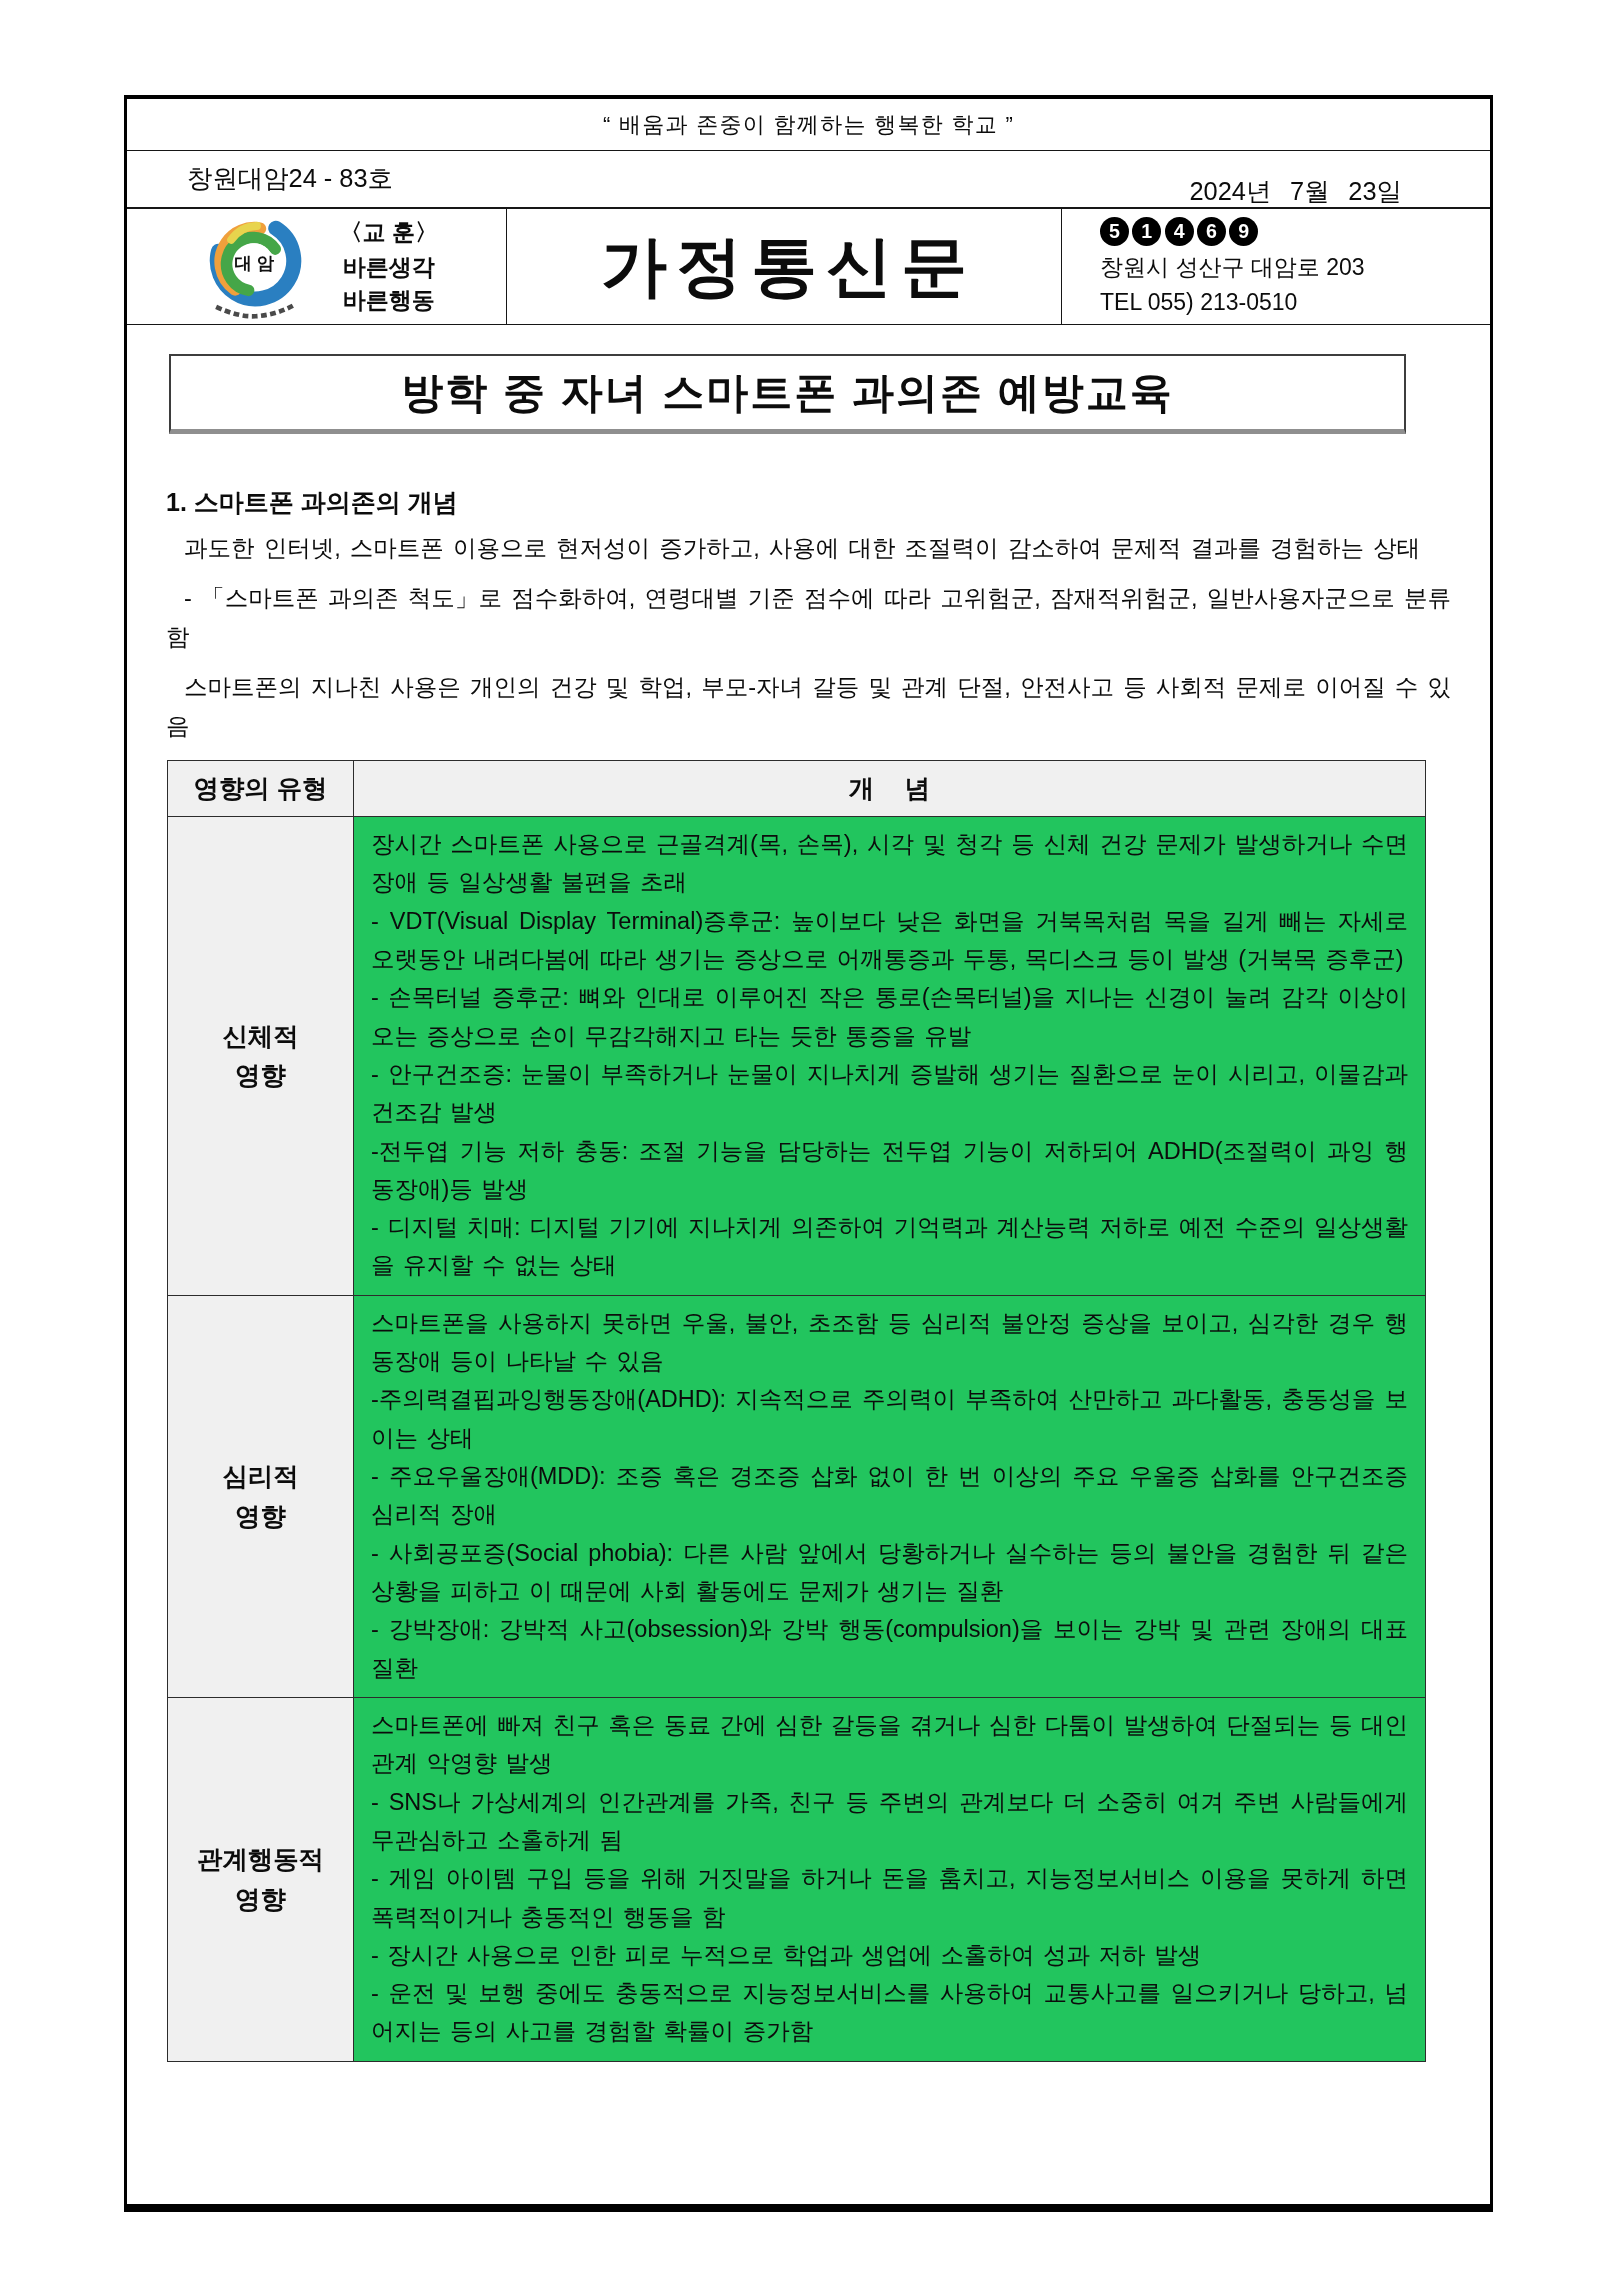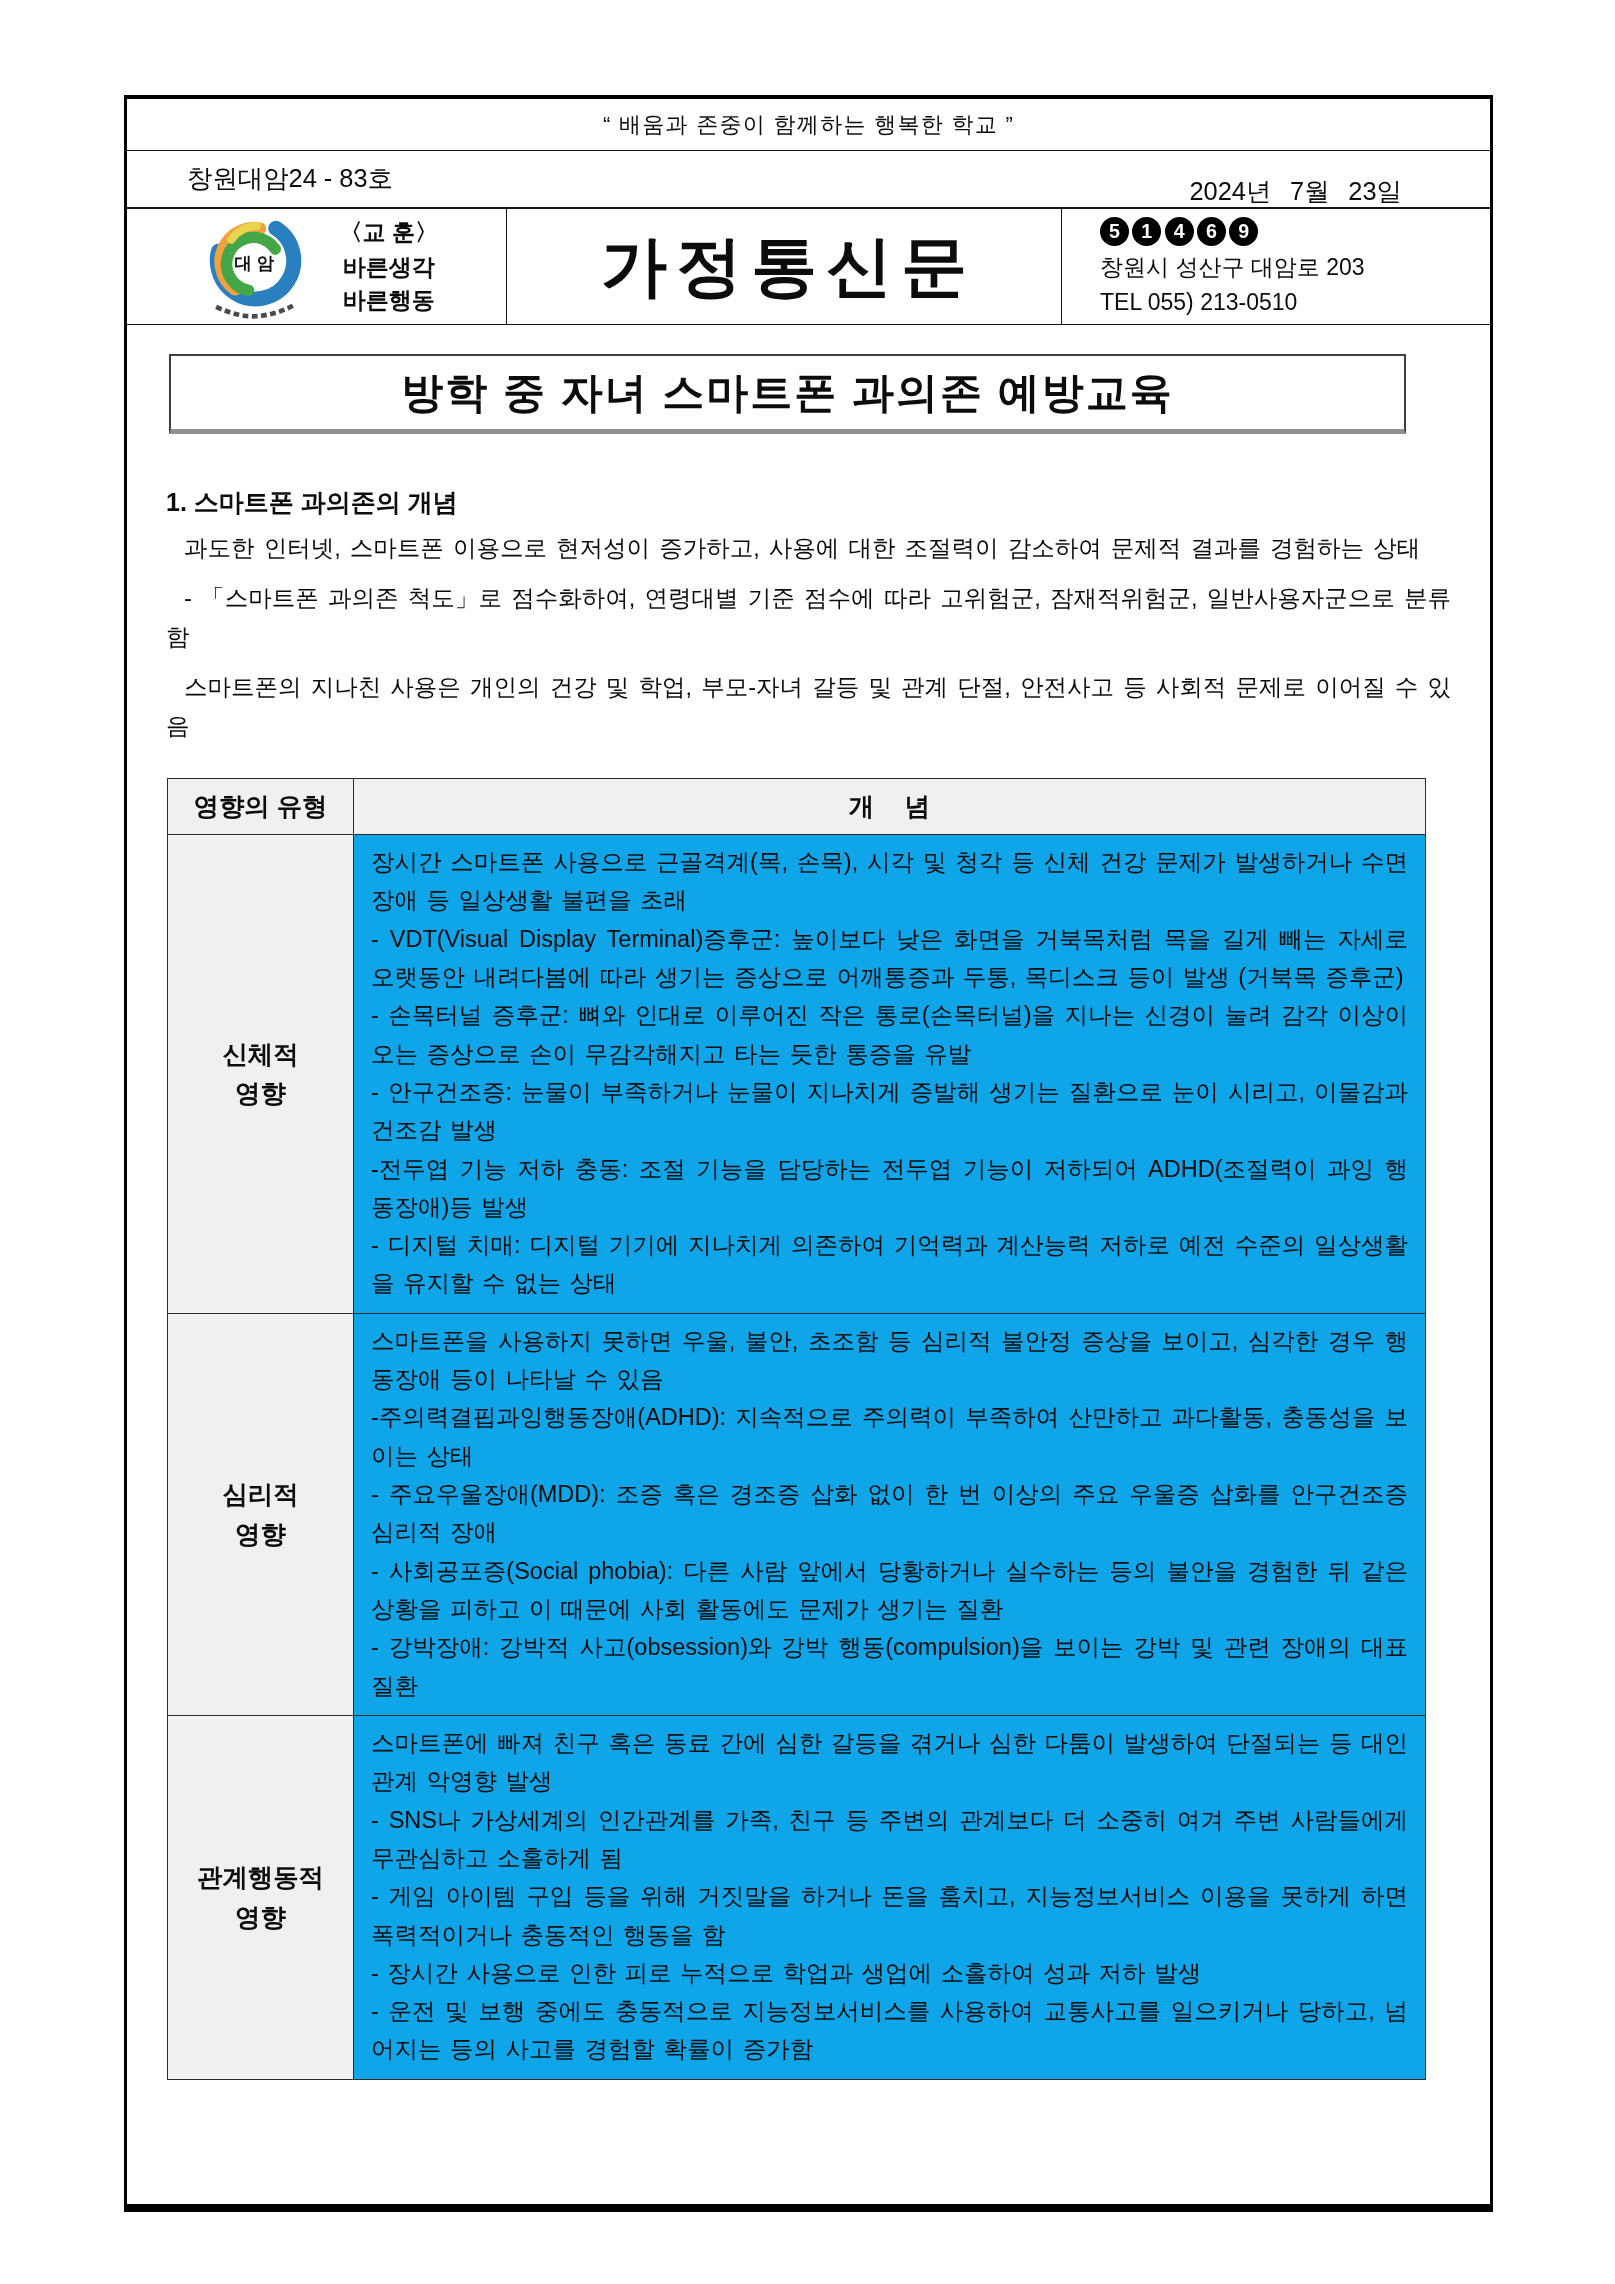--- a/index.html
+++ b/index.html
@@ -53,35 +53,35 @@
   
   .content{padding:0 39px;}
   .sec-heading{margin-top:42px;font-size:25px;font-weight:bold;}
   .sec-heading:first-child{margin-top:52px;}
   .body-p{
     margin:10.4px 0 0;font-size:23.5px;line-height:1.67;
     text-align:justify;text-indent:18px;word-spacing:2.6px;
   }
   
   .effects{
-    margin:32px 0 0 40px;width:1259px;border-collapse:collapse;table-layout:fixed;
+    margin:14px 0 0 40px;width:1259px;border-collapse:collapse;table-layout:fixed;
   }
   .effects th,.effects td{border:1.3px solid #2c2c2c;}
   .effects th{
     background:#f0f0f0;height:53px;font-size:25.4px;font-weight:bold;text-align:center;
   }
   th.label-col{width:183px;}
   th.concept-col{word-spacing:23.5px;}
   td.label-cell{
     background:#f0f0f0;width:183px;text-align:center;vertical-align:middle;
     font-weight:bold;font-size:25.4px;line-height:1.55;
   }
   td.content-cell{
     padding:7.8px 17px 10.4px;font-size:23.5px;line-height:1.63;
-    text-align:justify;vertical-align:top;word-spacing:2px;background:#0ea5e9;
+    text-align:justify;vertical-align:top;word-spacing:2px;background:#22c55e;
   }
   .effects tr:nth-child(1) td.content-cell{height:456px;}
   .effects tr:nth-child(2) td.content-cell{height:352px;}
   .effects tr:nth-child(3) td.content-cell{height:313px;}
   .cell-p{margin:0;}
 </style>
 </head>
 <body>
 
 <div class="sheet">

